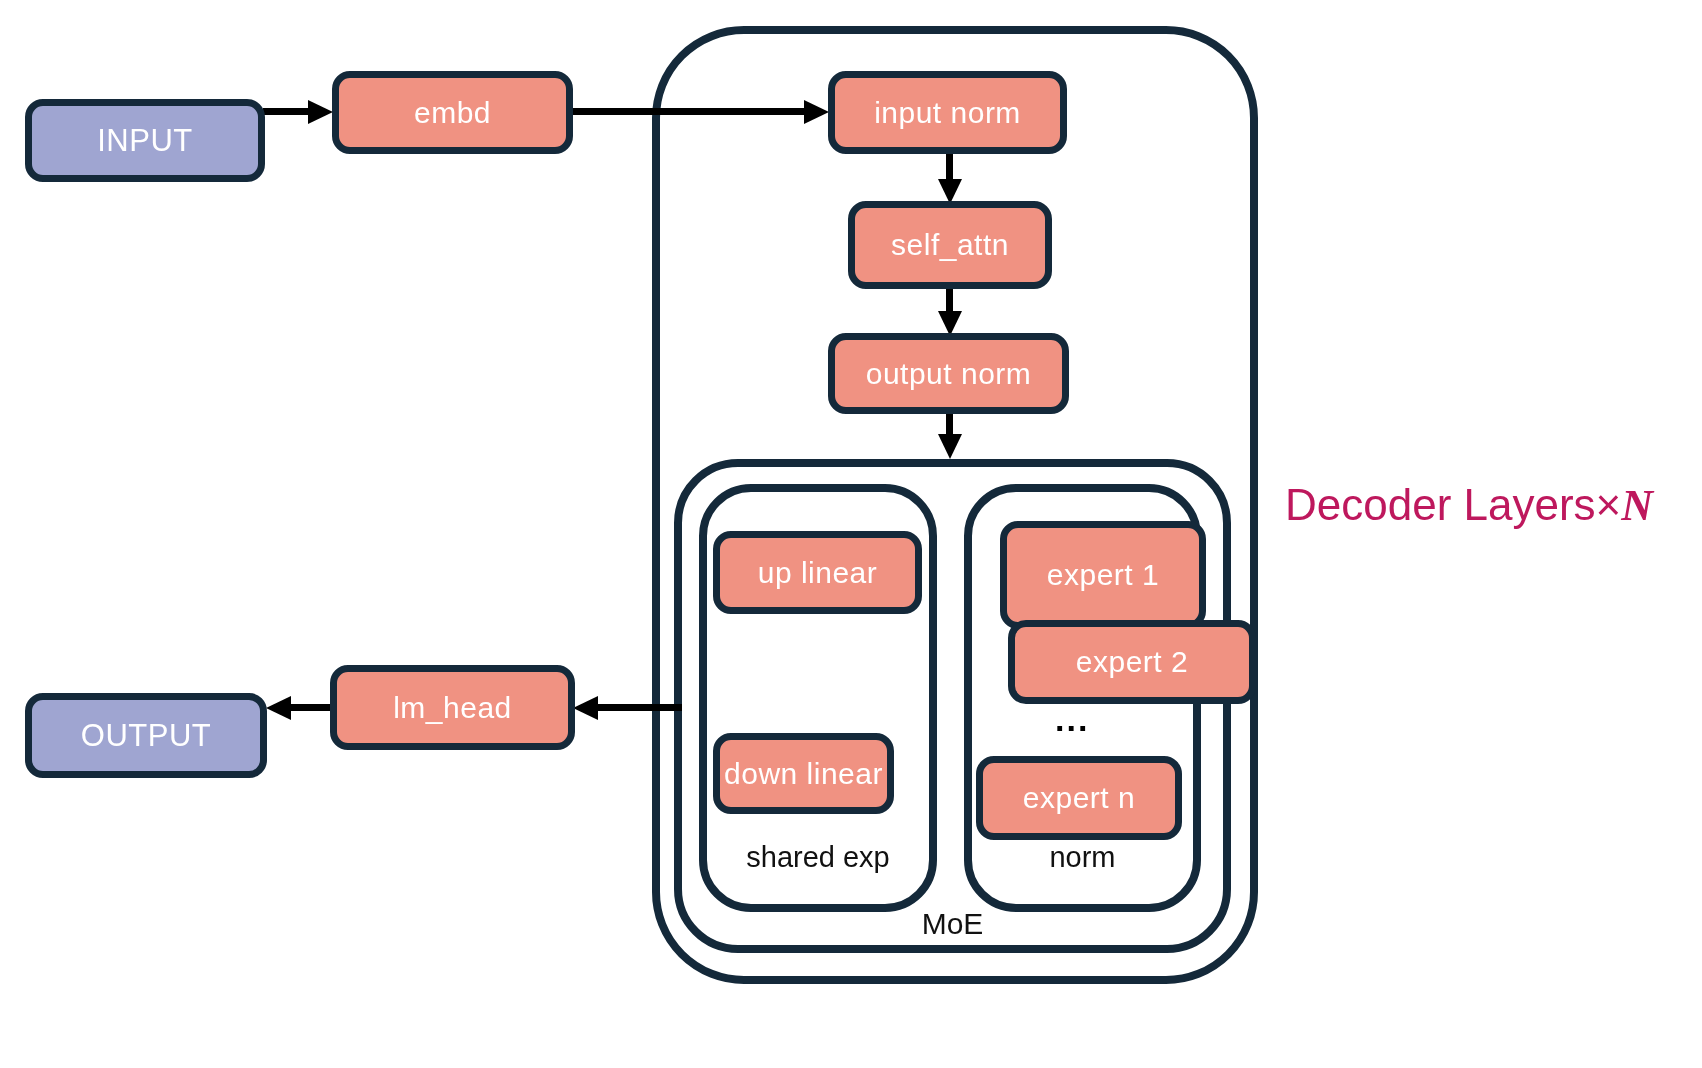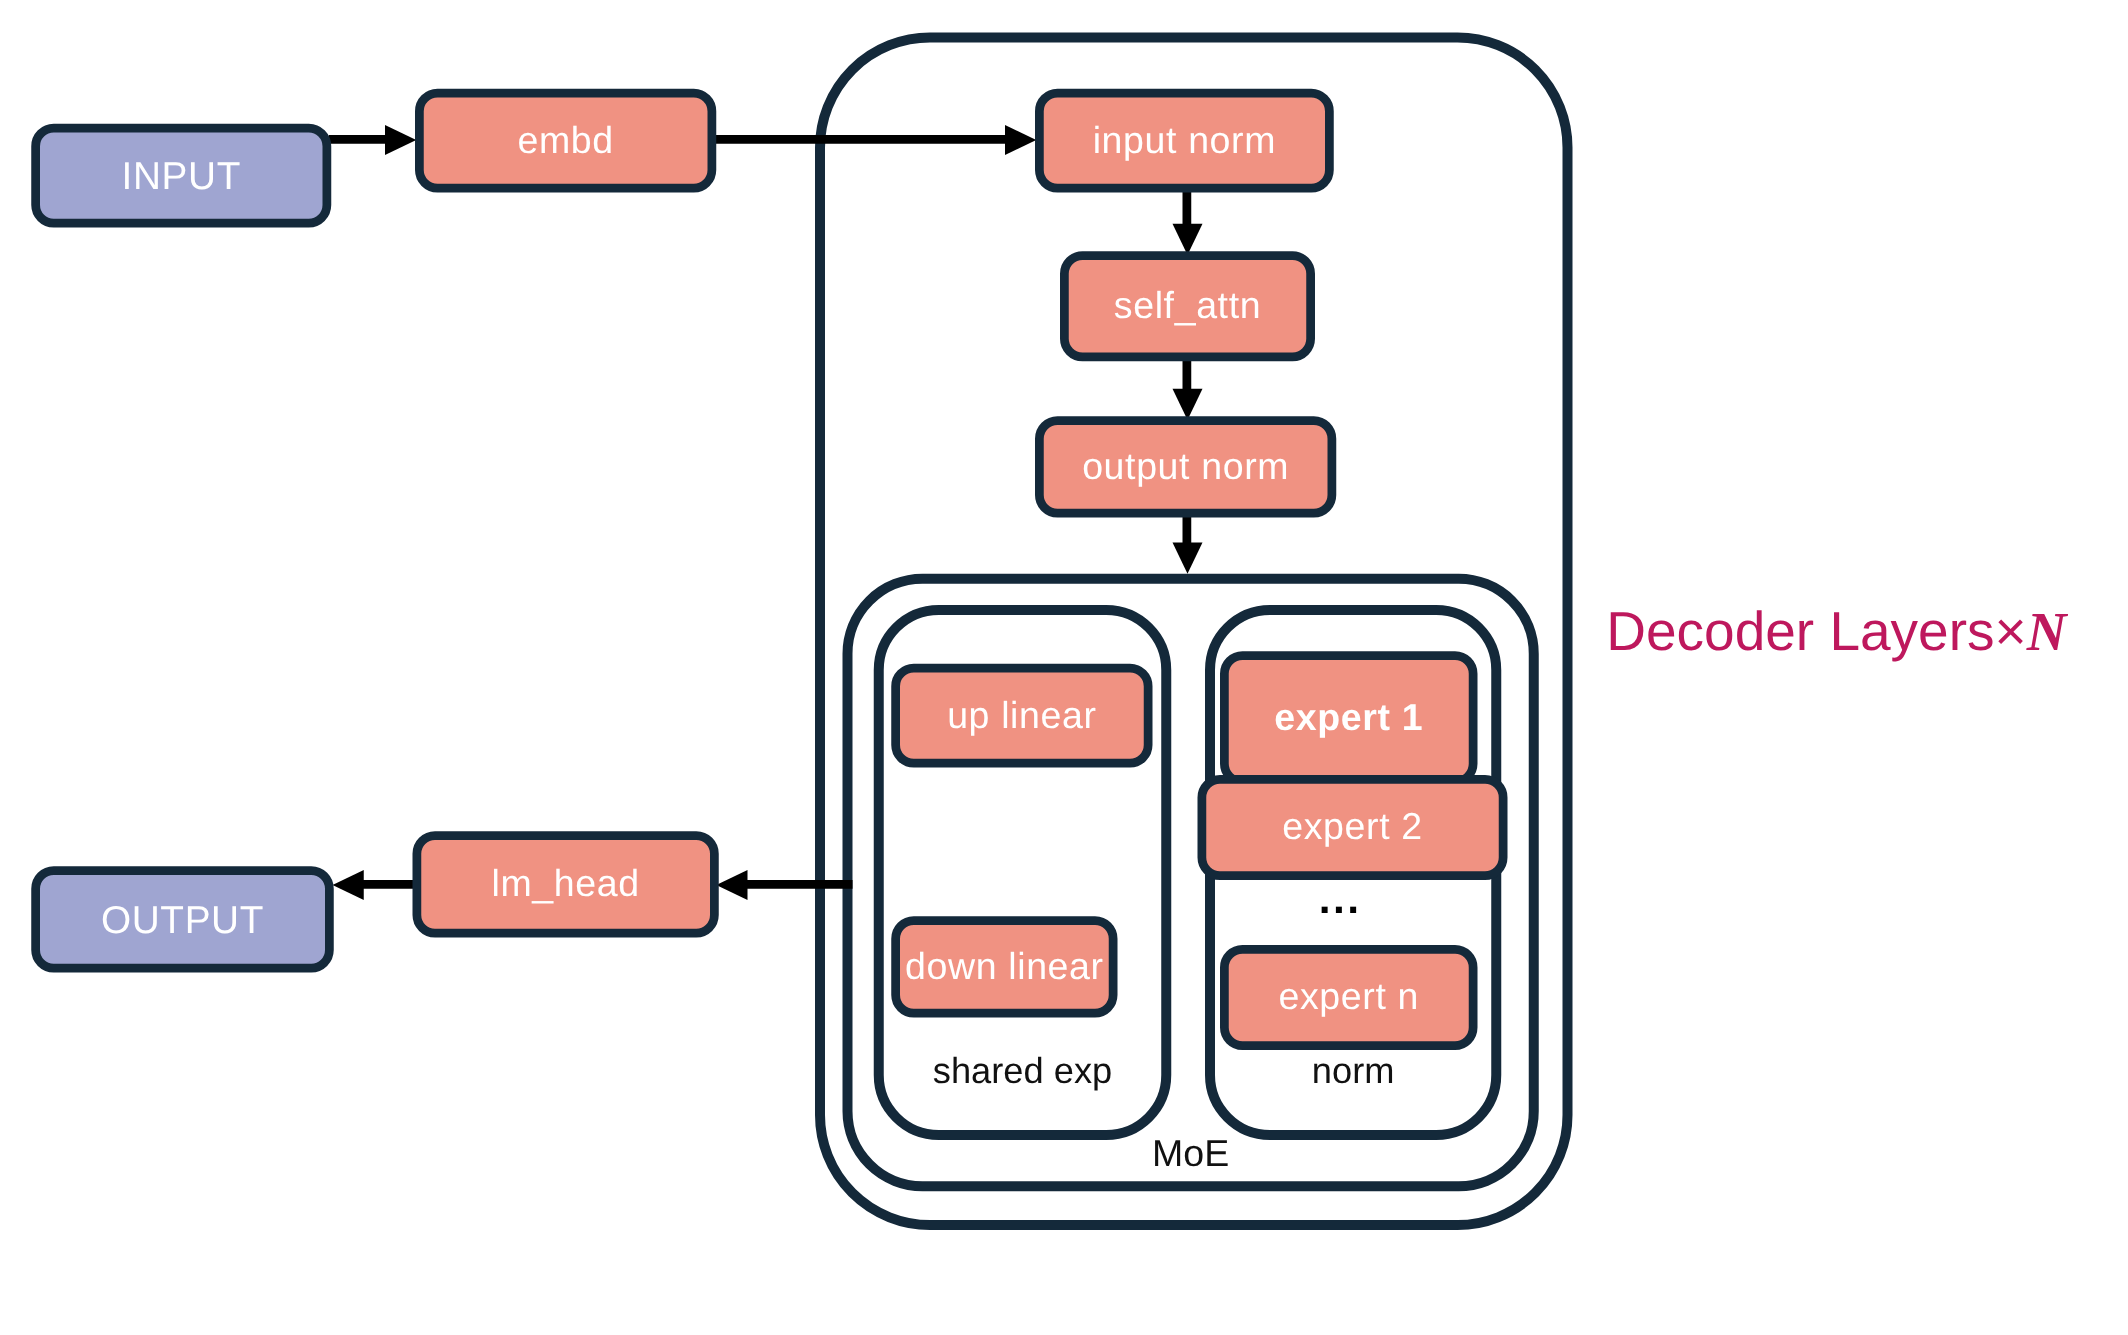--- a/index.html
+++ b/index.html
@@ -118,23 +118,23 @@
 
   <div class="box op" style="left:828px;top:333px;width:241px;height:81px;">output norm</div>
 
   <div class="box op" style="left:848px;top:201px;width:204px;height:88px;">self_attn</div>
 
   <div class="box op" style="left:713px;top:531px;width:209px;height:83px;">up linear</div>
 
 
   <div class="box op" style="left:713px;top:733px;width:181px;height:81px;">down linear</div>
 
-  <div class="box op" style="left:976px;top:521px;width:206px;height:108px;font-weight:bold;">expert 1</div>
+  <div class="box op" style="left:1000px;top:521px;width:206px;height:108px;">expert 1</div>
 
-  <div class="box op" style="left:958px;top:620px;width:248px;height:84px;">expert 2</div>
+  <div class="box op" style="left:1008px;top:620px;width:248px;height:84px;">expert 2</div>
 
   <div class="dots" style="left:1055px;top:700px;">...</div>
 
   <div class="box op" style="left:976px;top:756px;width:206px;height:84px;">expert n</div>
 
   <div class="box op" style="left:330px;top:665px;width:245px;height:85px;">lm_head</div>
 
   <div class="box io" style="left:25px;top:665px;width:242px;height:85px;">OUTPUT</div>
 
   <div class="decoder-caption" style="left:1285px;top:480px;">

